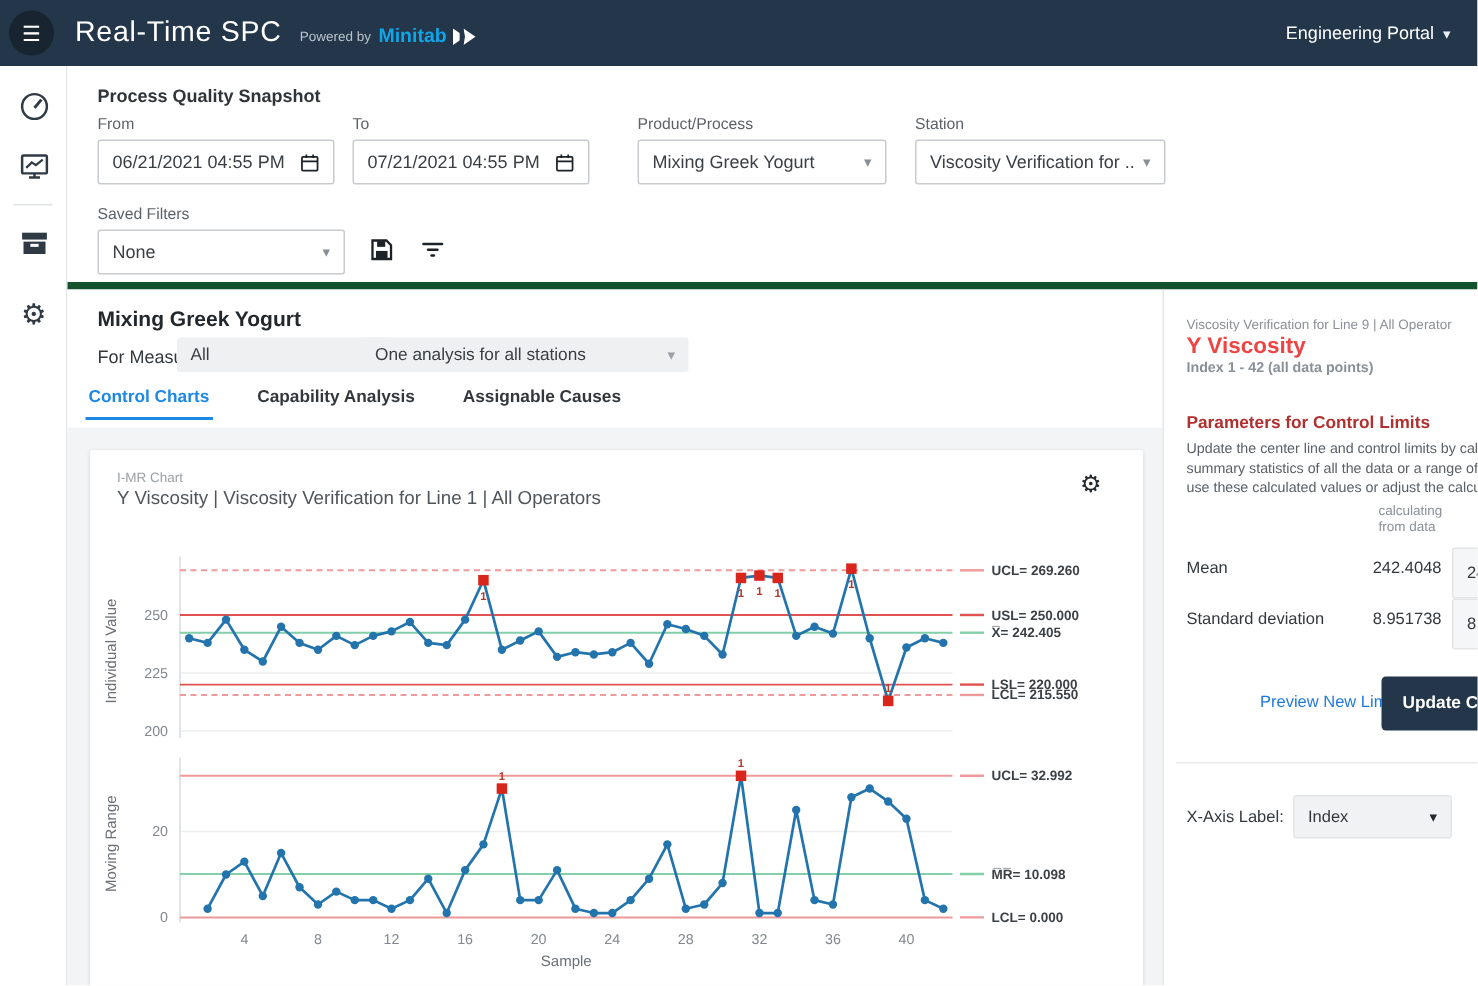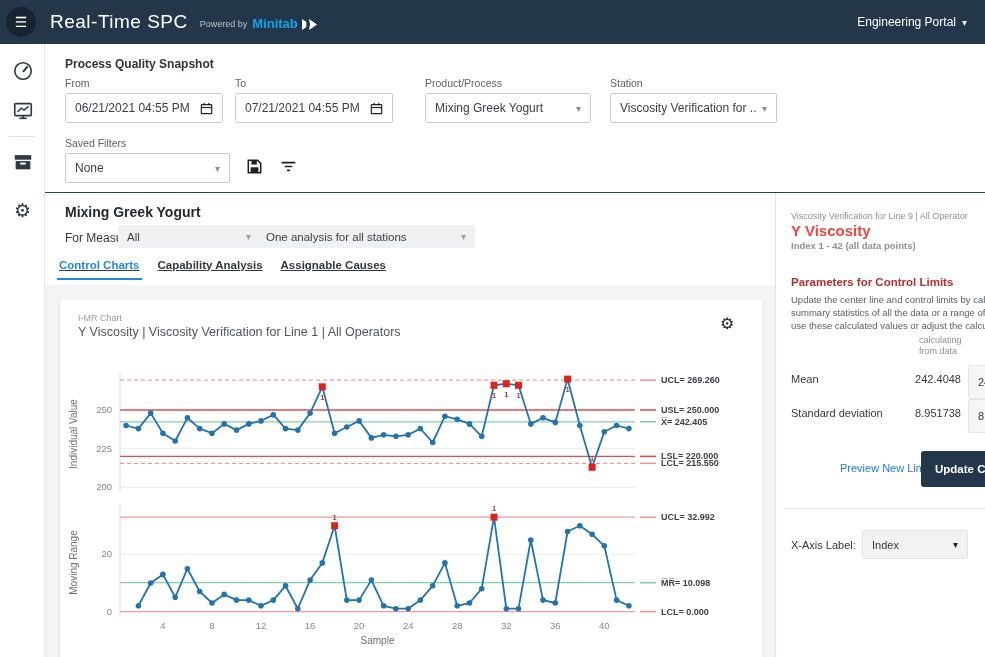--- a/index.html
+++ b/index.html
@@ -23,39 +23,39 @@
   
   .rail { position:absolute; left:0; top:44px; width:45px; height:613px;
     background:#fff; border-right:1px solid #e4e7ea; }
   .rail-item { width:45px; height:30px; display:flex; align-items:center;
     justify-content:center; cursor:pointer; color:#2f3a45; }
   .rail-div { width:26px; height:1px; background:#e0e3e6; margin:10px auto; }
   .gear-glyph { font-size:19px; line-height:1; color:#2f3a45; }
 
   
   .filter-bar { position:absolute; left:45px; top:44px; width:940px; height:149px;
-    background:#fff; border-bottom:1px solid #14532d; }
+    background:#fff; border-bottom:5px solid #14532d; }
   .fb-title { position:absolute; left:20px; top:13px; font-size:12px; font-weight:bold; color:#2f3439; }
   .field { position:absolute; }
   .field .flabel { font-size:10.5px; color:#5c6269; margin-bottom:4px; }
   .fbox { height:30px; border:1px solid #c8ccd1; border-radius:2px; background:#fff;
     display:flex; align-items:center; padding:0 9px; font-size:12px; color:#3a3f44; cursor:pointer; }
   .fbox .val { flex:1; white-space:nowrap; overflow:hidden; }
   .fbox .caret { color:#8a9097; font-size:10px; margin-left:6px; }
   .icon-btn { position:absolute; width:22px; height:22px; display:flex; align-items:center;
     justify-content:center; cursor:pointer; color:#1d2227; }
 
   
   .main { position:absolute; left:45px; top:193px; width:730px; height:464px; background:#fff; }
   .ws-title { position:absolute; left:20px; top:11px; font-size:14px; font-weight:bold; color:#23282d; }
   .fm-label { position:absolute; left:20px; top:38px; font-size:12px; color:#33383d; }
   .mini-dd { position:absolute; top:32px; height:23px; background:#eef0f2; border-radius:2px;
     display:flex; align-items:center; padding:0 9px; font-size:11.5px; color:#3a3f44; cursor:pointer; }
   .mini-dd .caret { color:#9aa0a6; font-size:10px; margin-left:auto; padding-left:8px; }
-  .tabs { position:absolute; left:12px; top:62px; display:flex; gap:14px;text-decoration:underline; }
+  .tabs { position:absolute; left:12px; top:62px; display:flex; gap:28px; }
   .tab { font-size:11.5px; font-weight:bold; color:#33383d; padding:4px 2px 7px 2px; cursor:pointer; }
   .tab.active { color:#1e88e5; border-bottom:2.5px solid #1e88e5; }
   .chart-bg { position:absolute; left:0; top:92px; width:730px; height:372px; background:#f3f4f6; }
 
   .card { position:absolute; left:15px; top:15px; width:702px; height:372px; background:#fff;
     box-shadow:0 1px 3px rgba(30,40,50,.14); border-radius:2px; }
   .card-sub { position:absolute; left:18px; top:13px; font-size:9px; color:#9aa0a5; }
   .card-title { position:absolute; left:18px; top:25px; font-size:12.5px; color:#4f555b; }
   .card-gear { position:absolute; left:660px; top:16px; font-size:16px; color:#23282d; cursor:pointer; line-height:1; }
   .csvg { position:absolute; left:0; }
@@ -228,21 +228,21 @@
 </div>
 
 <div class="main">
   <div class="ws-title">Mixing Greek Yogurt</div>
   <div class="fm-label">For Measure:</div>
 
   <div class="mini-dd" style="left:73px; width:142px">
     <span>All</span>
     <span class="caret">▾</span>
   </div>
-  <div class="mini-dd" style="left:212px; width:218px">
+  <div class="mini-dd" style="left:196px; width:218px">
     <span>One analysis for all stations</span>
     <span class="caret">▾</span>
   </div>
 
   <div class="tabs">
     <div class="tab active">Control Charts</div>
     <div class="tab">Capability Analysis</div>
     <div class="tab">Assignable Causes</div>
   </div>
 

